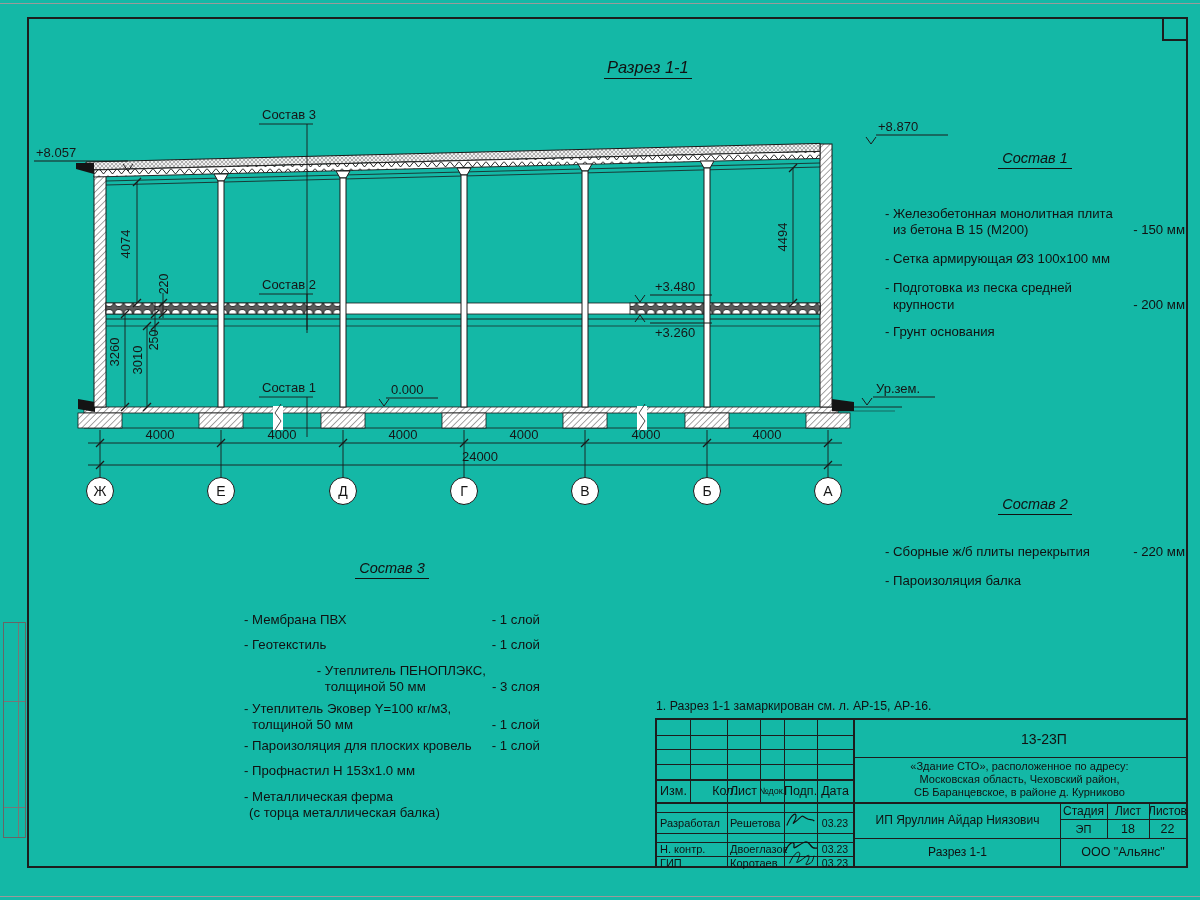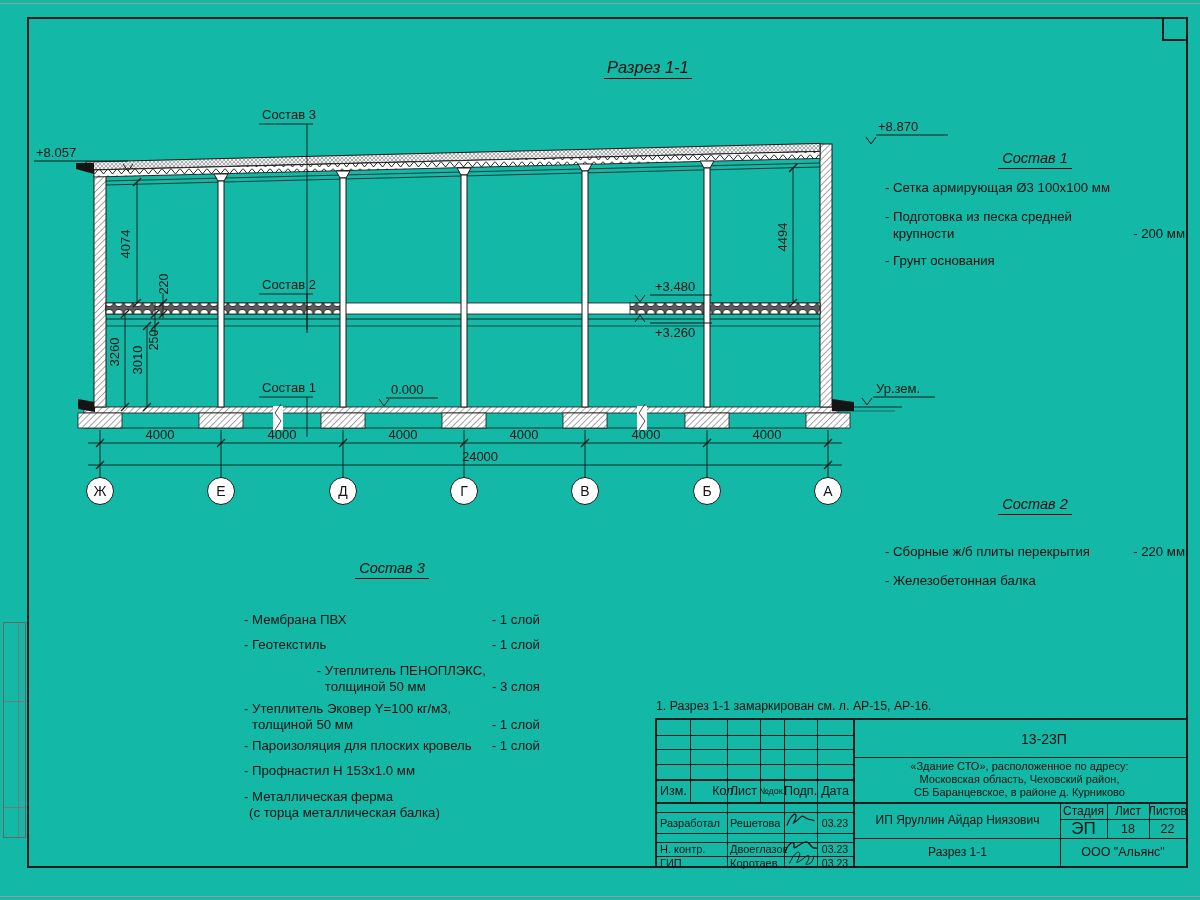--- a/index.html
+++ b/index.html
@@ -239,20 +239,27 @@
     <text x="221" y="496" text-anchor="middle" class="ft14">Е</text>
     <text x="343" y="496" text-anchor="middle" class="ft14">Д</text>
     <text x="464" y="496" text-anchor="middle" class="ft14">Г</text>
     <text x="585" y="496" text-anchor="middle" class="ft14">В</text>
     <text x="707" y="496" text-anchor="middle" class="ft14">Б</text>
     <text x="828" y="496" text-anchor="middle" class="ft14">А</text>
   </svg>
 
   <div class="sostav" style="left:885px;top:150px;">
     <div class="hd"><span>Состав 1</span></div>
+    <div class="srow" style="margin-top:38px;">
+      <div class="nm">
+          <span>- Железобетонная  монолитная плита</span>
+          <span class="l2">из бетона В 15 (М200)</span>
+        </div>
+      <div class="vv">- 150 мм</div>
+      </div>
     <div class="srow" style="margin-top:12px;">
       <div class="nm">
           <span>- Сетка армирующая Ø3 100х100 мм</span>
           <span class="l2"></span>
         </div>
       <div class="vv"></div>
       </div>
     <div class="srow" style="margin-top:13px;">
       <div class="nm">
           <span>- Подготовка из песка средней</span>
@@ -273,21 +280,21 @@
     <div class="hd"><span>Состав 2</span></div>
     <div class="srow" style="margin-top:30px;">
       <div class="nm">
           <span>- Сборные ж/б плиты перекрытия</span>
           <span class="l2"></span>
         </div>
       <div class="vv">- 220 мм</div>
       </div>
     <div class="srow" style="margin-top:13px;">
       <div class="nm">
-          <span>- Железобетонная  балка</span>
+          <span>- Пароизоляция  балка</span>
           <span class="l2"></span>
         </div>
       <div class="vv"></div>
       </div>
   </div>
 
   <div class="sostav" style="left:244px;top:560px;width:296px;">
     <div class="hd"><span>Состав 3</span></div>
     <div class="srow" style="margin-top:34px;">
       <div class="nm">
@@ -396,19 +403,19 @@
 
     <div class="cell" style="left:196px;top:0;width:382px;height:37px;font-size:14px;">13-23П</div>
     <div class="cell" style="left:196px;top:52px;width:333px;height:13px;">Московская область, Чеховский район,</div>
     <div class="cell" style="left:196px;top:39px;width:333px;height:13px;">«Здание СТО», расположенное по адресу:</div>
     <div class="cell" style="left:196px;top:65px;width:333px;height:14px;">СБ Баранцевское, в районе д. Курниково</div>
     <div class="cell" style="left:198px;top:82px;width:205px;height:36px;font-size:12px;">ИП Яруллин Айдар Ниязович</div>
     <div class="cell" style="left:198px;top:118px;width:205px;height:28px;font-size:12px;">Разрез 1-1</div>
     <div class="cell" style="left:403px;top:82px;width:47px;height:17px;font-size:12px;">Стадия</div>
     <div class="cell" style="left:450px;top:82px;width:42px;height:17px;font-size:12px;">Лист</div>
     <div class="cell" style="left:492px;top:82px;width:37px;height:17px;font-size:12px;">Листов</div>
-    <div class="cell" style="left:403px;top:99px;width:47px;height:19px;font-size:17px;">ЭП</div>
+    <div class="cell" style="left:403px;top:99px;width:47px;height:19px;font-size:11px;">ЭП</div>
     <div class="cell" style="left:450px;top:99px;width:42px;height:19px;font-size:12.5px;">18</div>
     <div class="cell" style="left:492px;top:99px;width:37px;height:19px;font-size:12.5px;">22</div>
     <div class="cell" style="left:403px;top:118px;width:126px;height:28px;font-size:12.5px;">ООО "Альянс"</div>
   </div>
 
 </div>
 
 </body></html>

